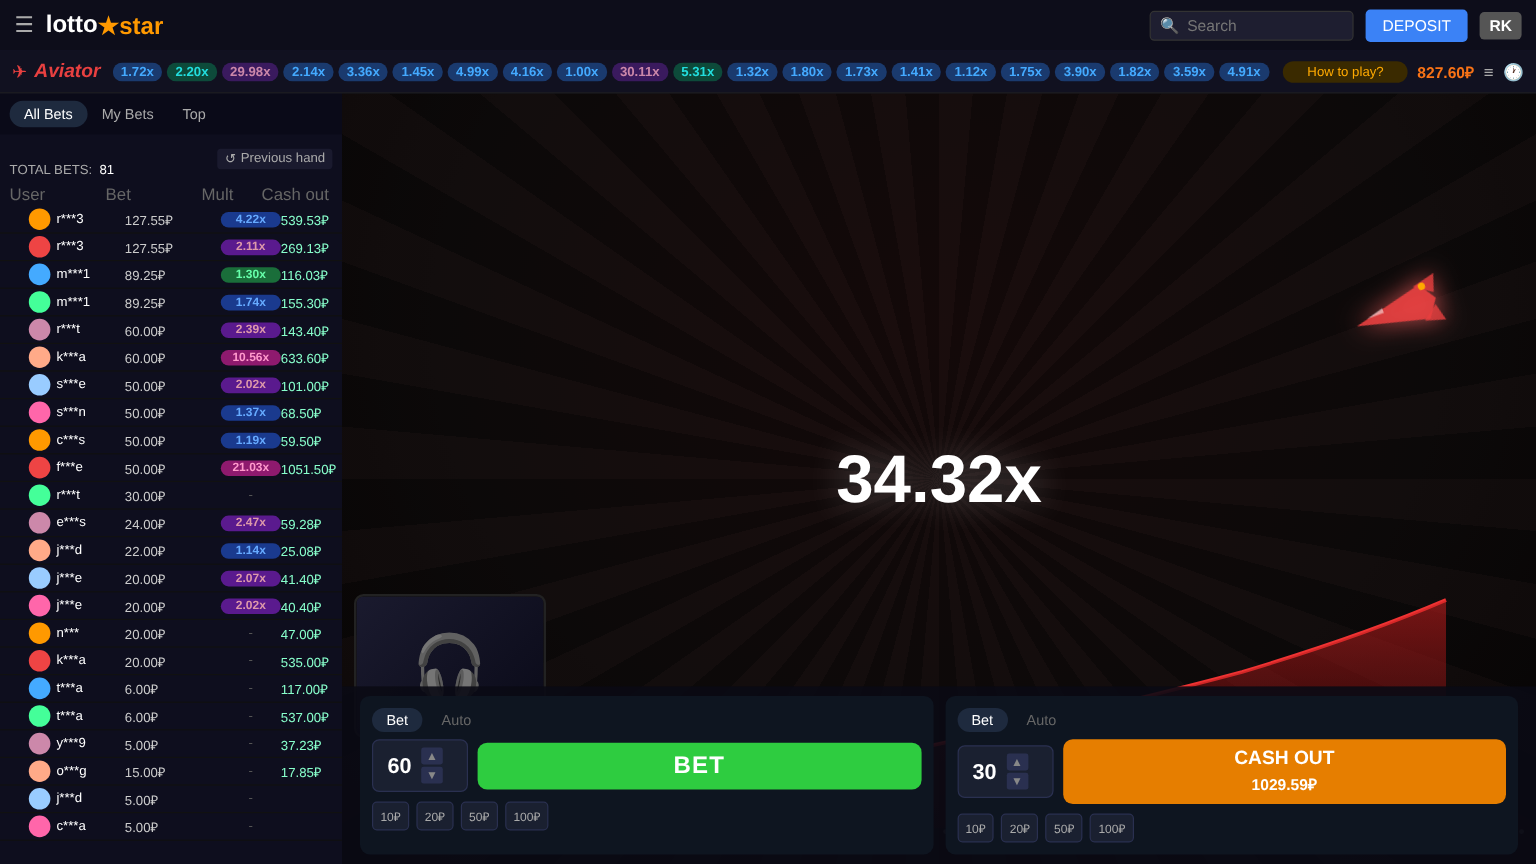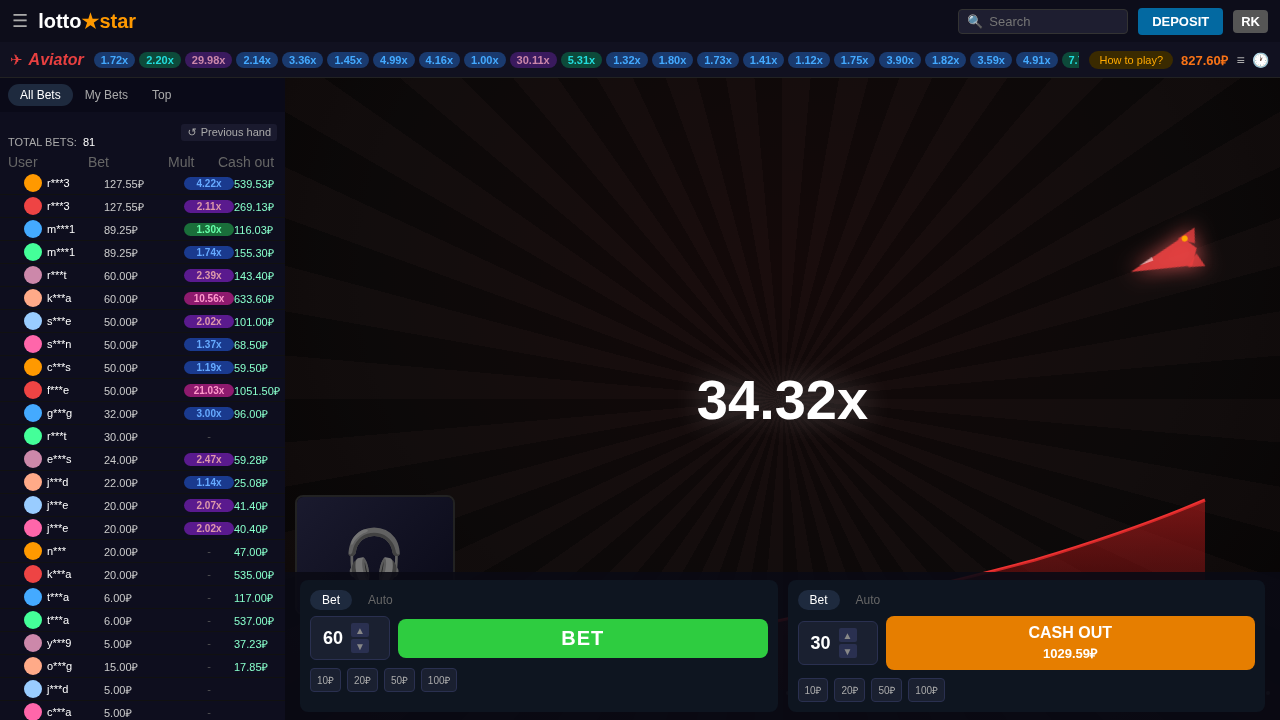--- a/index.html
+++ b/index.html
@@ -15,22 +15,22 @@
     .logo { display: flex; align-items: center; }
     .nav-right { display: flex; align-items: center; gap: 10px; }
     .search-box {
       background: #1e1e30; border: 1px solid #333; border-radius: 4px;
       display: flex; align-items: center; padding: 4px 8px; gap: 6px; width: 170px;
     }
     .search-box input {
       background: none; border: none; color: #aaa; font-size: 13px; outline: none; width: 100%;
     }
     .deposit-btn {
-      background: #0369a1; color: #fff; border: none; border-radius: 4px;
-      padding: 6px 14px; font-size: 13px; font-weight: bold; cursor: pointer;
+      background: #3b82f6; color: #fff; border: none; border-radius: 4px;
+      padding: 6px 14px; font-size: 13px; font-weight: normal; cursor: pointer;
     }
     .avatar-badge {
       background: #555; color: #fff; border-radius: 4px; padding: 4px 8px; font-size: 13px; font-weight: bold;
     }
     
     
     .game-header {
       display: flex; align-items: center; justify-content: space-between;
       background: #111120; height: 36px; padding: 0 10px; border-bottom: 1px solid #222;
     }
@@ -39,21 +39,21 @@
     .multiplier-strip { display: flex; gap: 4px; overflow: hidden; flex: 1; margin: 0 10px; }
     .mult-badge {
       border-radius: 10px; padding: 2px 7px; font-size: 11px; font-weight: bold; white-space: nowrap;
     }
     .mult-blue { background: #1a3a6e; color: #4af; }
     .mult-teal { background: #0d4a3a; color: #2dd; }
     .mult-purple { background: #3a1a5e; color: #c8a; }
     .game-header-right { display: flex; align-items: center; gap: 8px; }
     .how-to-play {
       background: #3a2a00; color: #fa0; border: none; border-radius: 12px;
-      padding: 3px 10px; font-size: 11px; cursor: pointer;
+      padding: 3px 20px; font-size: 11px; cursor: pointer;
     }
     .balance-display { color: #f97316; font-size: 13px; font-weight: bold; }
     
     
     .main-content { display: flex; height: calc(720px - 78px); }
     
     
     .bets-panel {
       width: 285px; min-width: 285px; background: #0e0e1e; overflow: hidden;
       display: flex; flex-direction: column;
@@ -363,29 +363,20 @@
     <span class="cashout-amount">59.50₽</span>
   </div>
         <div class="bet-row">
     <div class="user-cell">
       <div class="user-avatar" style="background:#e44;"></div>
       <span>f***e</span>
     </div>
     <span class="bet-amount">50.00₽</span>
     <span class="mult-pill mp-pink">21.03x</span>
     <span class="cashout-amount">1051.50₽</span>
-  </div>
-        <div class="bet-row">
-    <div class="user-cell">
-      <div class="user-avatar" style="background:#4af;"></div>
-      <span>g***g</span>
-    </div>
-    <span class="bet-amount">32.00₽</span>
-    <span class="mult-pill mp-blue">3.00x</span>
-    <span class="cashout-amount">96.00₽</span>
   </div>
         <div class="bet-row">
     <div class="user-cell">
       <div class="user-avatar" style="background:#4f9;"></div>
       <span>r***t</span>
     </div>
     <span class="bet-amount">30.00₽</span>
     <span class="empty-mult">-</span>
     <span class="cashout-amount"></span>
   </div>

